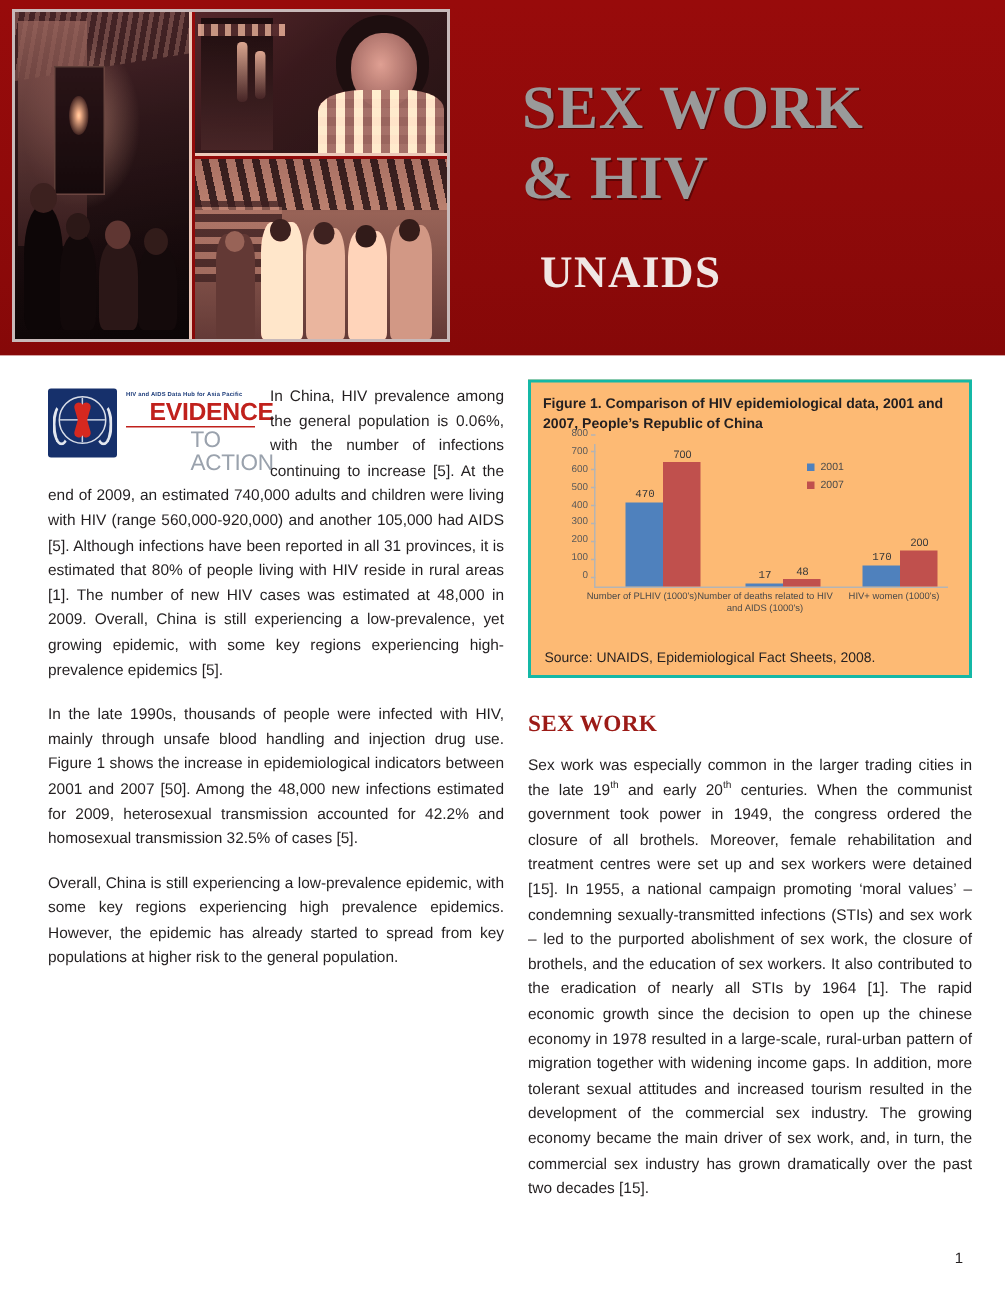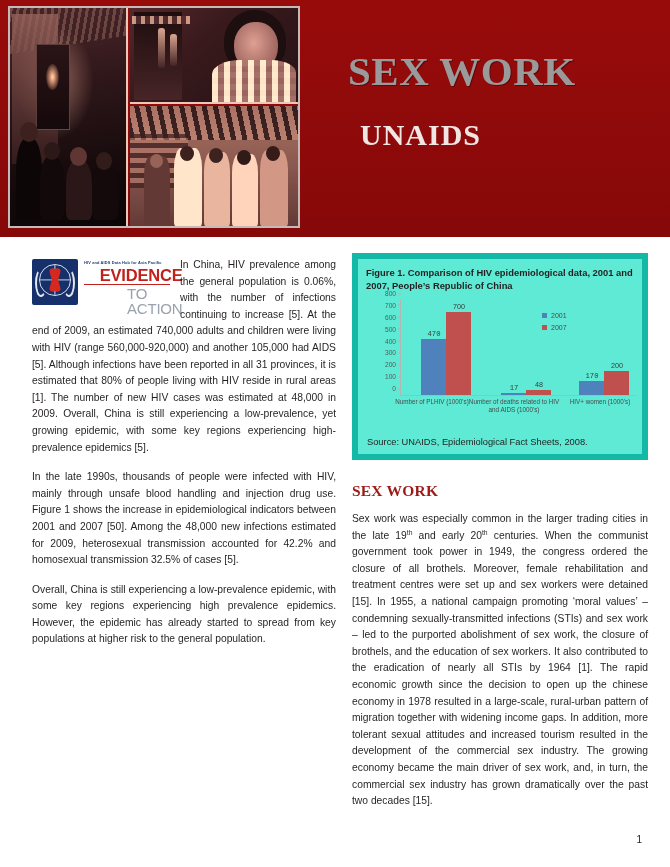--- a/index.html
+++ b/index.html
@@ -252,23 +252,23 @@
     margin: 0 0 13px 0;
   }
 
   
   #right-column {
     position: absolute;
     left: 352px; top: 16px;
     width: 296px;
   }
   #figure-box {
-    border: 6px solid #14b8a6;
+    border: 2px solid #14b8a6;
     padding: 7px 8px 7px 8px;
-    background: #5eead4;
+    background: #fdba74;
   }
   #figure-caption {
     font-size: 9.4px; font-weight: bold; line-height: 13px;
     color: #231f20; margin: 0 0 4px 0;
   }
 
   
   #chart {
     position: relative;
     width: 278px; height: 132px;
@@ -384,20 +384,21 @@
       <div class="p3-head2" style="left:79px;top:42px;width:14px;height:15px;background:#3b1e17;"></div>
       <div class="p3-person" style="left:102px;width:26px;height:72px;background:#ddc5b2;"></div>
       <div class="p3-head2" style="left:107px;top:44px;width:14px;height:15px;background:#2f1711;"></div>
       <div class="p3-person" style="left:130px;width:28px;height:76px;background:#b98c74;"></div>
       <div class="p3-head2" style="left:136px;top:40px;width:14px;height:15px;background:#33190f;"></div>
     </div>
   </div>
 
   <div id="header-title-block">
     <div id="title-line1">SEX WORK</div>
+    <div id="title-line2">&amp; HIV</div>
     <div id="title-country">UNAIDS</div>
   </div>
 </div>
 
 <div id="page-body">
 
   <div id="left-column">
 
     <div id="logo-block">
       <div id="logo-emblem">

